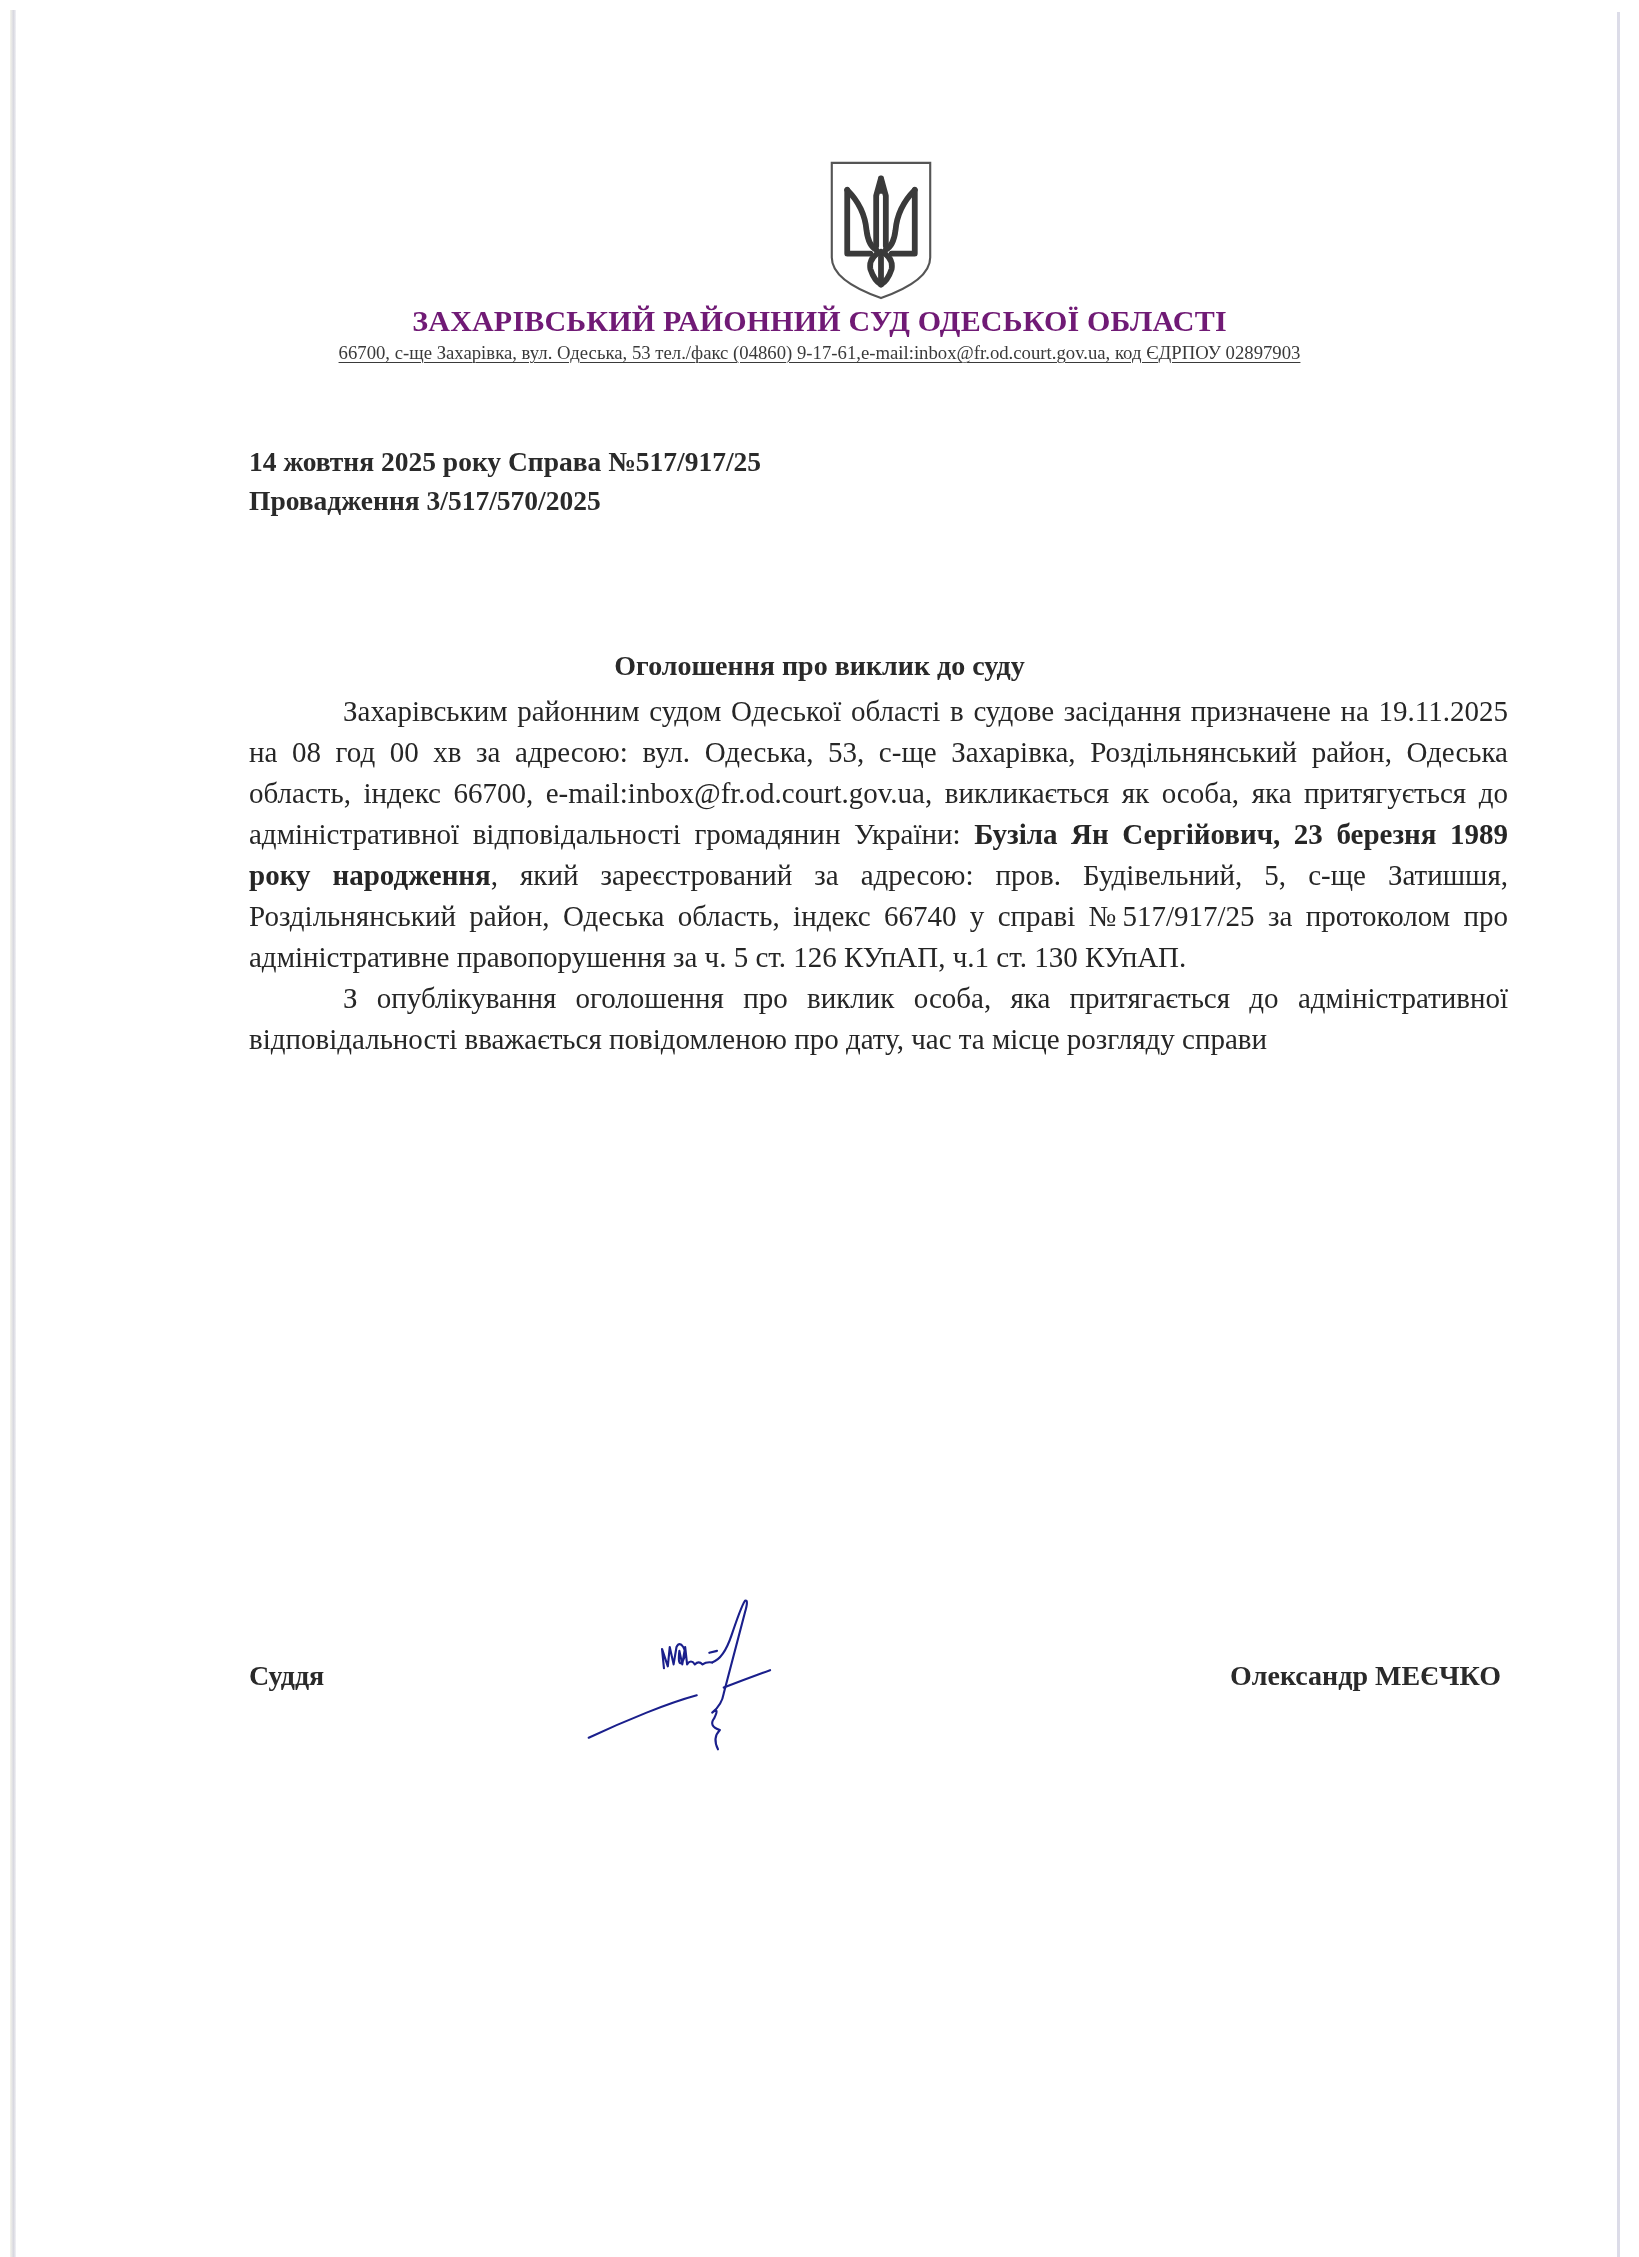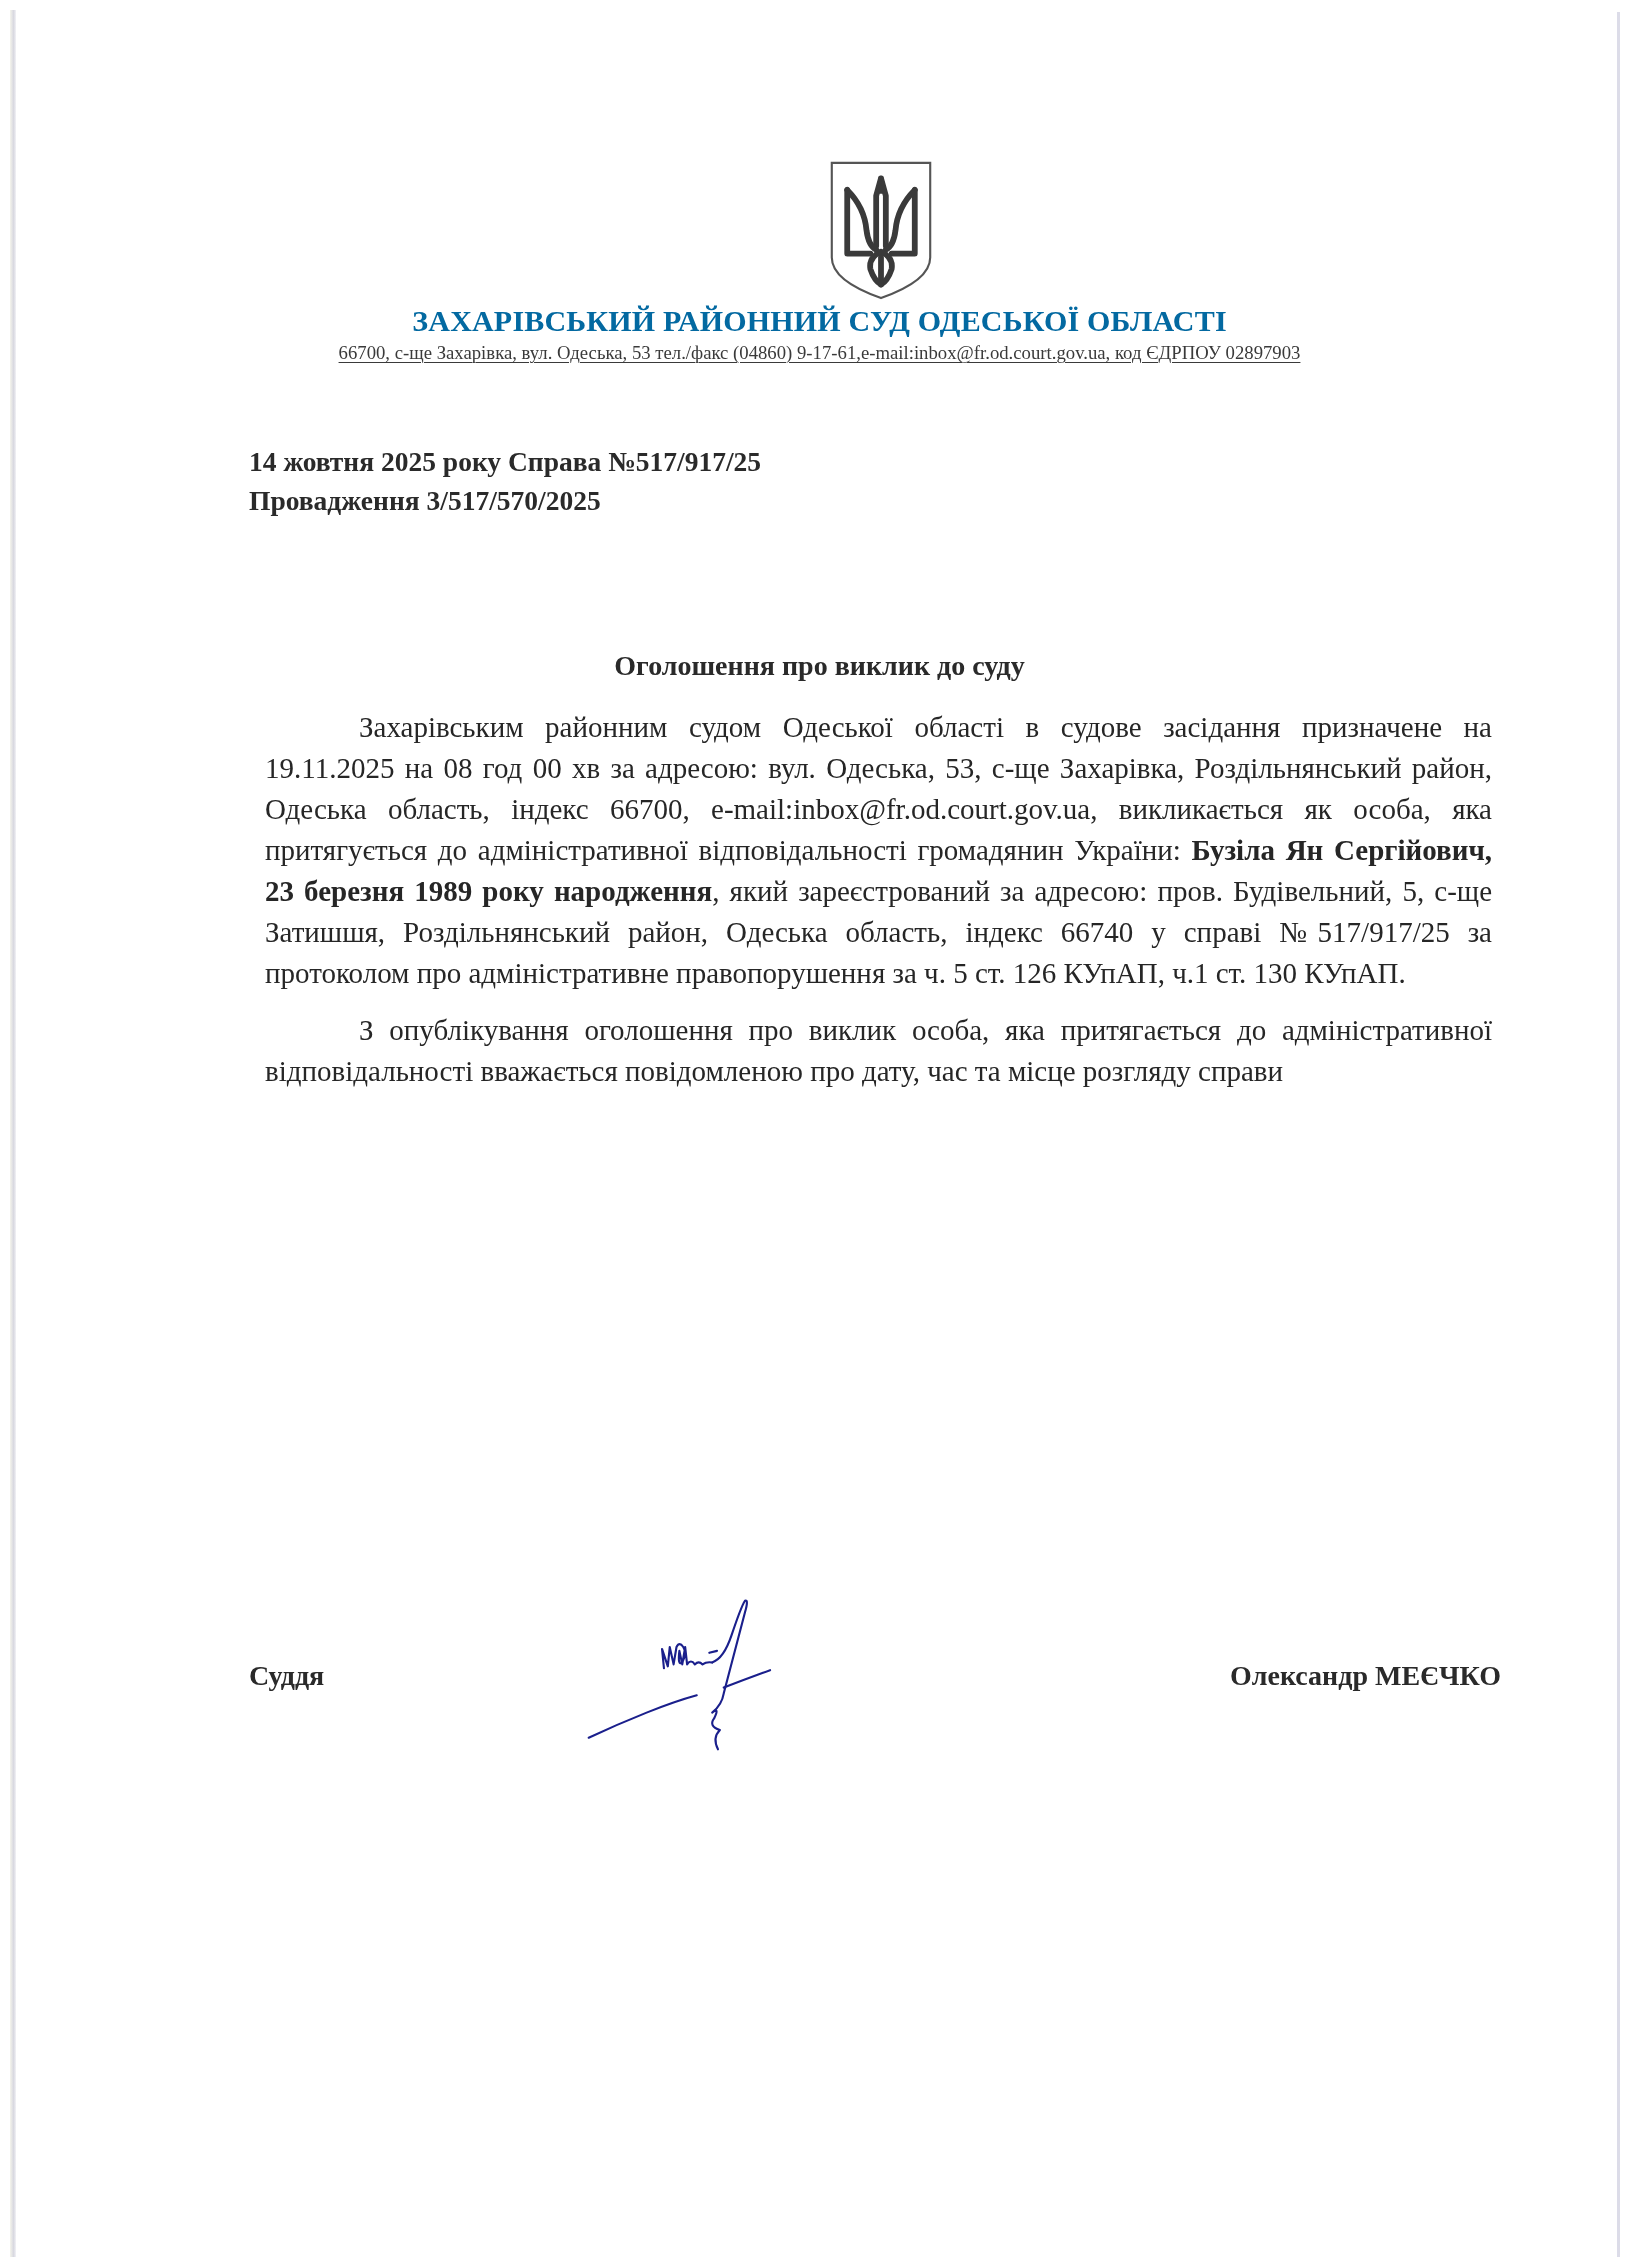--- a/index.html
+++ b/index.html
@@ -33,21 +33,21 @@
     width: 110px; height: 145px;
   }
   .court-name {
     position: absolute;
     left: 0; width: 1639px;
     top: 304px;
     text-align: center;
     font-weight: bold;
     font-size: 30px;
     letter-spacing: 0.2px;
-    color: #0369a1;
+    color: #701a75;
     white-space: nowrap;
   }
   .court-address {
     position: absolute;
     left: 0; width: 1639px;
     top: 342px;
     text-align: center;
     font-size: 19px;
     text-decoration: underline;
     text-decoration-thickness: 1px;
@@ -81,21 +81,21 @@
     position: absolute;
     left: 249px;
     top: 691px;
     width: 1259px;
     font-size: 29px;
     line-height: 41px;
     text-align: justify;
     color: #262626;
   }
   .body-text p {
-    margin: 16px;
+    margin: 0;
     text-indent: 94px;
     text-align: justify;
     font-family: Liberation Serif, serif;
   }
   .body-text b { font-weight: bold; }
   .sign-label {
     position: absolute;
     left: 249px;
     top: 1660px;
     font-weight: bold;

